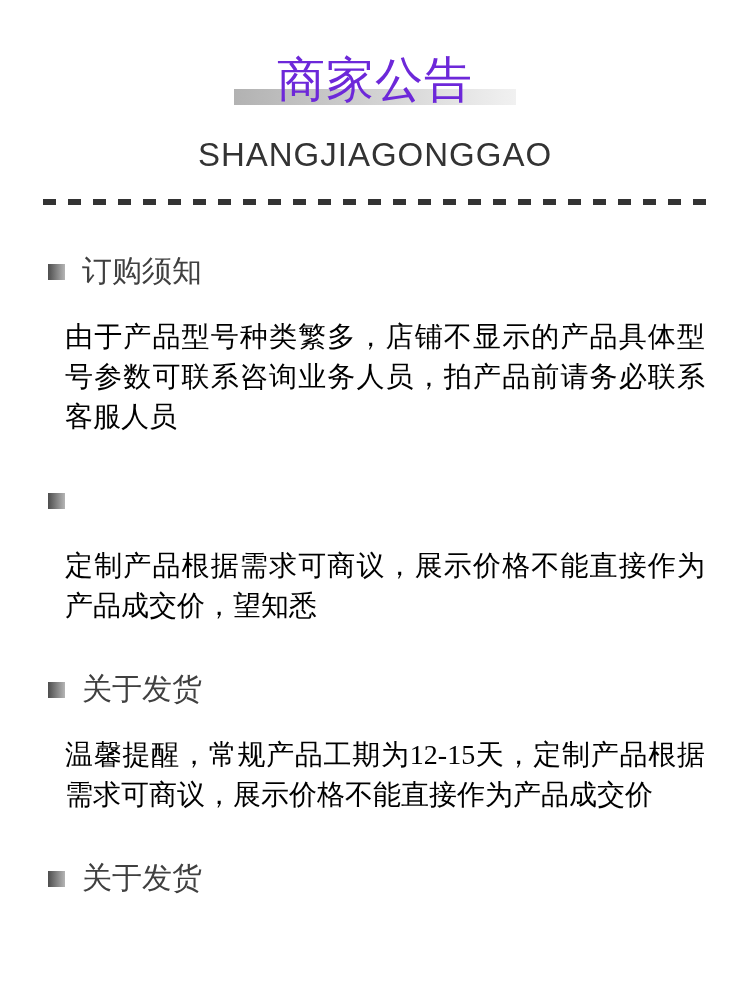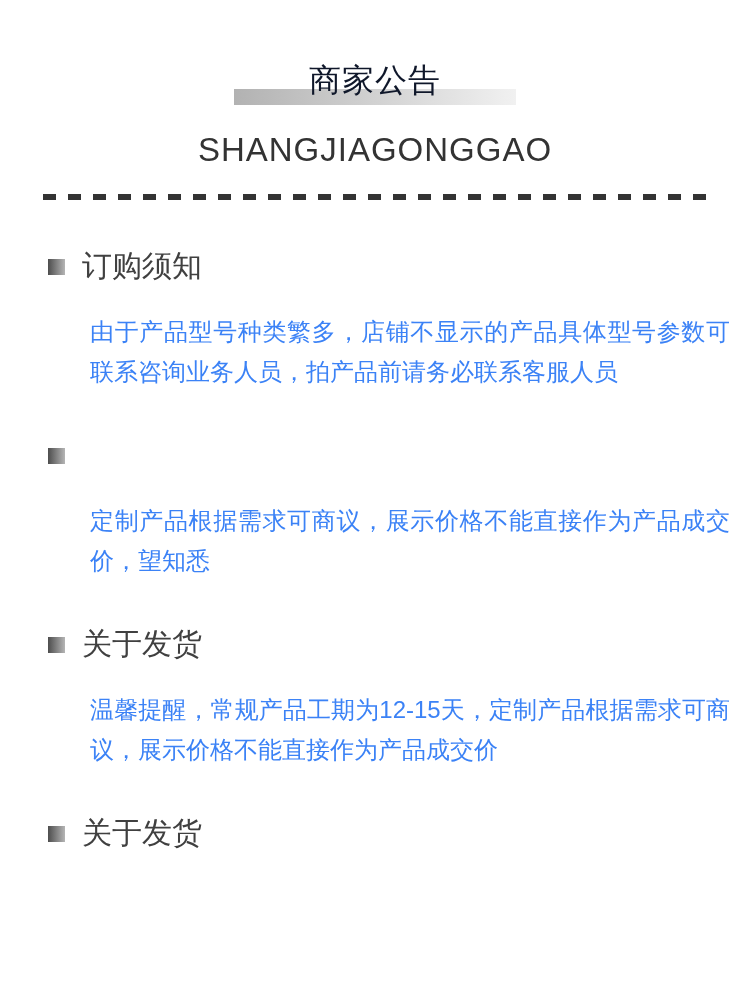--- a/index.html
+++ b/index.html
@@ -32,22 +32,22 @@
     left: 50%;
     transform: translateX(-50%);
     width: 282px;
     height: 16px;
     background: linear-gradient(to right, #b2b2b2, #f1f1f1);
     z-index: 0;
   }
   .title {
     position: relative;
     z-index: 1;
-    font-size: 32px;
-    color: #0f172a;
+    font-size: 48px;
+    color: #6d28d9;
     letter-spacing: 1px;
   }
   .subtitle {
     margin-top: 25px;
     font-size: 33px;
     line-height: 26px;
     color: #333333;
     letter-spacing: 1px;
   }
 
@@ -60,20 +60,21 @@
     background: repeating-linear-gradient(
       to right,
       #333333 0px, #333333 13px,
       transparent 13px, transparent 25px
     );
   }
 
   
   .section {
     margin-top: 46px;
+    font-family: Liberation Serif, serif;
   }
   .section.first {
     margin-top: 49px;
   }
   .section-heading-row {
     display: flex;
     align-items: center;
     padding-left: 48px;
     height: 34px;
   }
@@ -85,25 +86,25 @@
     flex: 0 0 auto;
   }
   .section-heading {
     margin-left: 17px;
     font-size: 30px;
     line-height: 34px;
     color: #404040;
   }
   .section-body {
     margin-top: 29px;
-    margin-left: 90px;
+    margin-left: 65px;
     width: 640px;
-    font-size: 24px;
+    font-size: 28px;
     line-height: 40px;
-    color: #3b82f6;
+    color: #000000;
     text-align: justify;
     text-justify: inter-ideograph;
   }
 </style>
 </head>
 <body>
 
 <div class="page">
 
   <div class="header">

